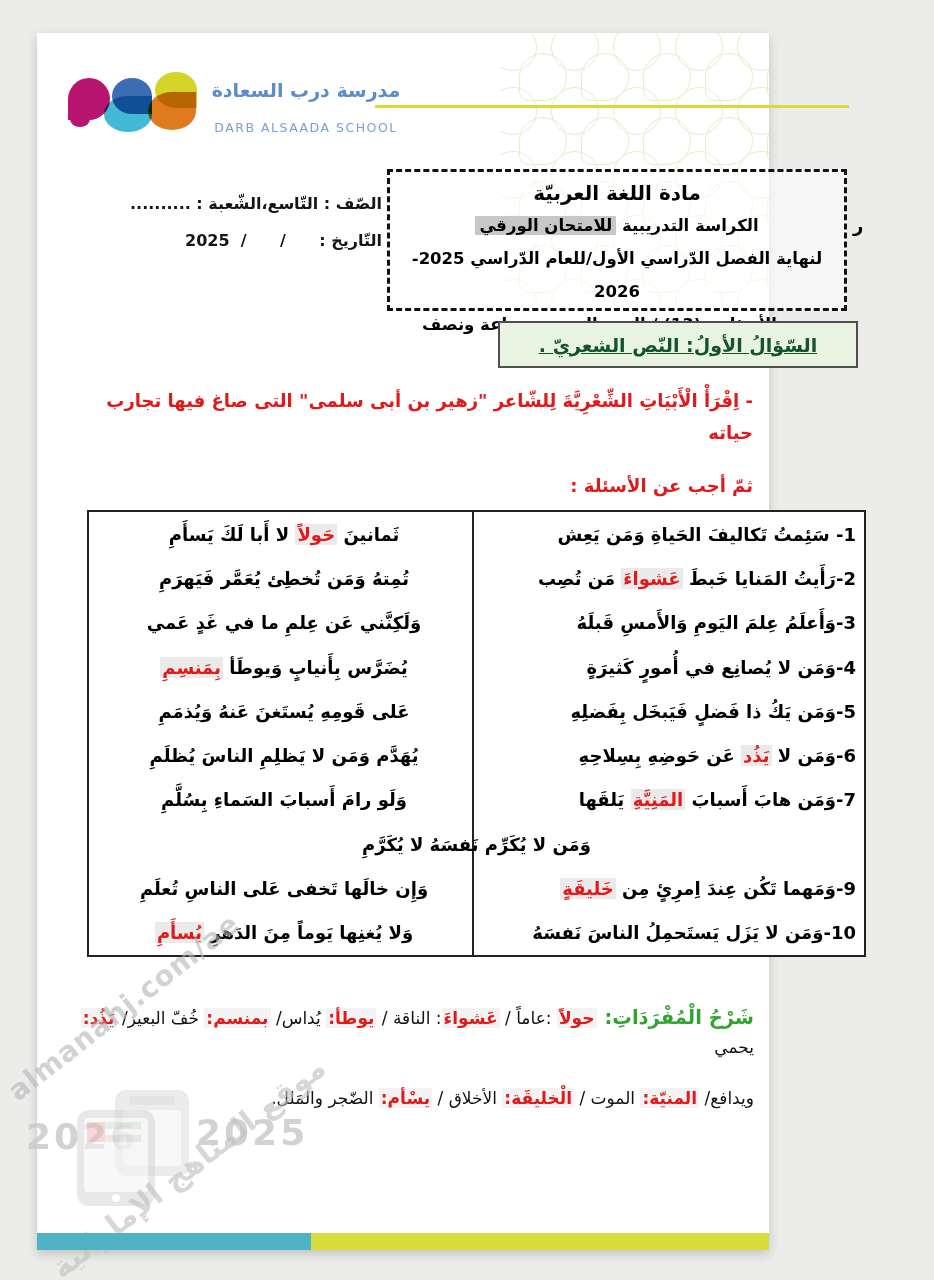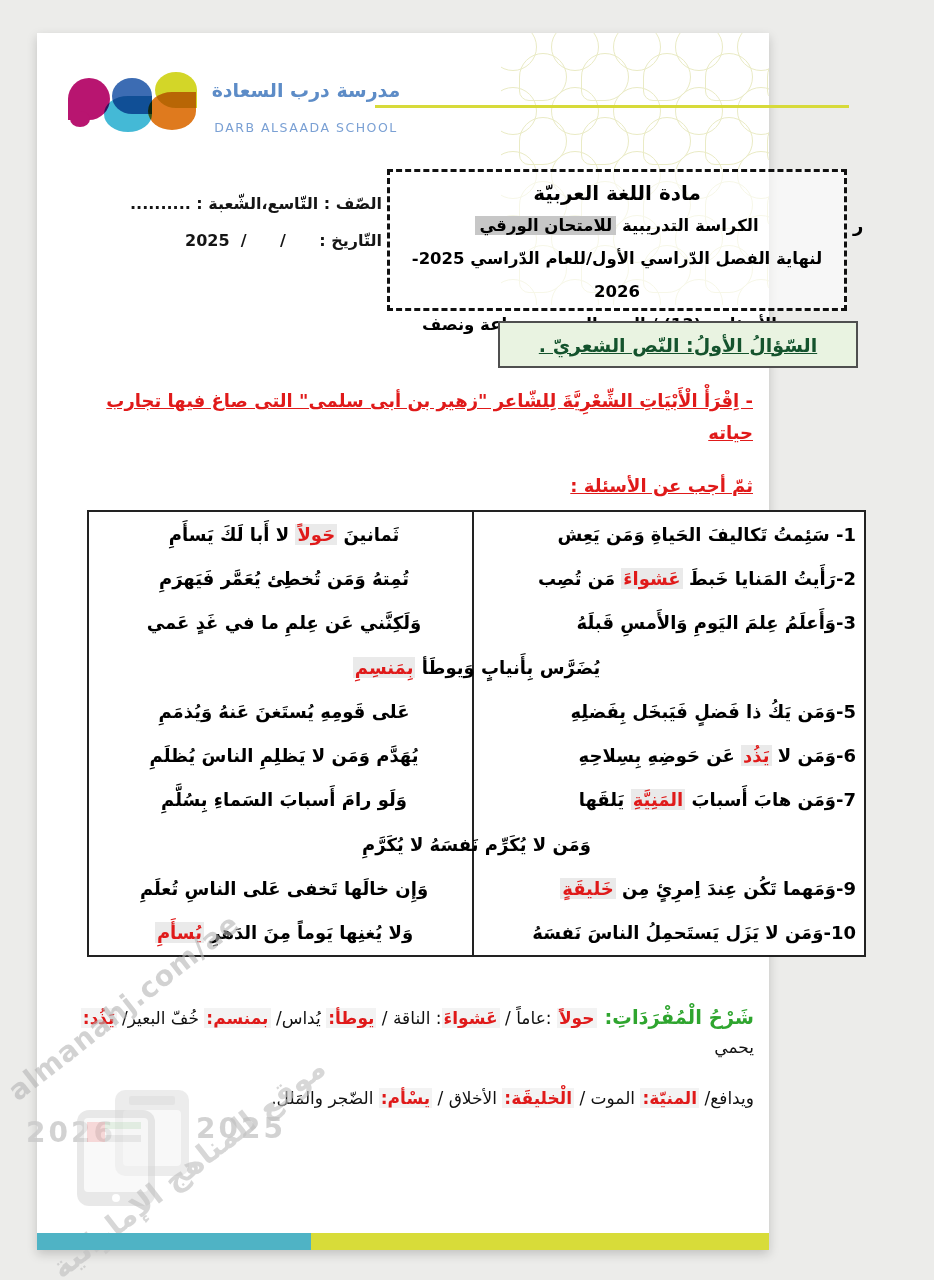--- a/index.html
+++ b/index.html
@@ -47,41 +47,41 @@
   .stray{position:absolute;left:816px;top:182px;font-size:18px;font-weight:bold;z-index:2;}
   
   .question-box{
     position:absolute;left:461px;top:288px;width:360px;height:47px;box-sizing:border-box;
     background:#e9f3e1;border:2px solid #4f4f4f;display:flex;align-items:center;justify-content:center;z-index:2;
   }
   .q-title{font-size:19px;font-weight:bold;text-decoration:underline;direction:rtl;color:#14532d;}
   
   .instructions{position:absolute;left:25px;right:16px;top:352px;direction:rtl;text-align:right;
     color:#e01a1a;font-weight:bold;font-size:18px;z-index:2;}
-  .inst-line{text-decoration:underline;line-height:32px;}
+  .inst-line{line-height:32px;}
   .inst-l2{margin-top:21px;}
   
   .poem-box{position:absolute;left:50px;top:477px;width:775px;height:443px;border:2px solid #222;z-index:2;background:#fff;}
   .poem-divider{position:absolute;left:383px;top:0;bottom:0;width:2px;background:#222;}
   .poem-rows{position:absolute;left:0;top:0;right:0;bottom:0;direction:rtl;}
   .verse-row{display:flex;height:44.3px;align-items:center;}
   .sadr{width:385px;padding-right:8px;box-sizing:border-box;text-align:right;font-size:18px;font-weight:bold;color:#000;white-space:nowrap;}
   .ajuz{flex:1;text-align:center;font-size:18px;font-weight:bold;color:#000;white-space:nowrap;}
   .red-word{color:#e01a1a;background:rgba(185,185,185,.30);padding:0 2px;}
   
   .vocab{position:absolute;left:40px;right:15px;top:970px;direction:rtl;text-align:right;font-size:17px;color:#111;z-index:2;}
   .vocab-line{line-height:29px;}
   .vocab-line + .vocab-line{margin-top:22px;}
   .vocab-header{color:#2fa52f;font-weight:bold;font-size:19.5px;padding-left:8px;}
   .vocab .red-word{font-weight:bold;background:rgba(200,200,200,.22);}
   
   .wm{position:absolute;z-index:3;pointer-events:none;}
   .wm-site{left:12px;top:1078px;width:330px;transform:rotate(-38deg);transform-origin:0 50%;
     color:#b5b5b5;opacity:.6;font-size:28px;font-weight:bold;letter-spacing:1px;}
-  .wm-year{color:#cbcbcb;font-size:28px;font-weight:bold;letter-spacing:3px;opacity:.85;}
+  .wm-year{color:#cbcbcb;font-size:36px;font-weight:bold;letter-spacing:3px;opacity:.85;}
   .wm-2026{left:26px;top:1116px;}
   .wm-2025{left:196px;top:1112px;}
   .wm-arabic{left:18px;top:1150px;width:340px;text-align:center;transform:rotate(-38deg);
     color:#c2c2c2;opacity:.65;font-size:30px;font-weight:bold;direction:rtl;}
   .wm-tablet{left:115px;top:1090px;width:74px;height:86px;background:#dadada;border-radius:10px;opacity:.5;}
   .wm-tablet .screen{position:absolute;left:8px;top:20px;right:8px;bottom:10px;background:#f2f2f2;border-radius:4px;}
   .wm-tablet .bar{position:absolute;left:14px;top:6px;right:14px;height:9px;background:#c9c9c9;border-radius:2px;}
   .wm-phone{left:77px;top:1110px;width:78px;height:96px;background:#d6d6d6;border-radius:12px;opacity:.55;}
   .wm-phone .screen{position:absolute;left:7px;top:8px;right:7px;bottom:14px;background:#f5f5f5;border-radius:4px;}
   .wm-phone .flag-red{position:absolute;left:10px;top:12px;width:18px;height:20px;background:#efb9b9;}
@@ -193,20 +193,21 @@
         </div>
         <div class="verse-row">
           <div class="sadr"><span>2-رَأَيتُ المَنايا خَبطَ </span><span class="red-word">عَشواءَ</span><span> مَن تُصِب</span></div>
           <div class="ajuz"><span>تُمِتهُ وَمَن تُخطِئ يُعَمَّر فَيَهرَمِ</span></div>
         </div>
         <div class="verse-row">
           <div class="sadr"><span>3-وَأَعلَمُ عِلمَ اليَومِ وَالأَمسِ قَبلَهُ</span></div>
           <div class="ajuz"><span>وَلَكِنَّني عَن عِلمِ ما في غَدٍ عَمي</span></div>
         </div>
         <div class="verse-row">
+          <div class="sadr"><span>4-وَمَن لا يُصانِع في أُمورٍ كَثيرَةٍ</span></div>
           <div class="ajuz"><span>يُضَرَّس بِأَنيابٍ وَيوطَأ </span><span class="red-word">بِمَنسِمِ</span></div>
         </div>
         <div class="verse-row">
           <div class="sadr"><span>5-وَمَن يَكُ ذا فَضلٍ فَيَبخَل بِفَضلِهِ</span></div>
           <div class="ajuz"><span>عَلى قَومِهِ يُستَغنَ عَنهُ وَيُذمَمِ</span></div>
         </div>
         <div class="verse-row">
           <div class="sadr"><span>6-وَمَن لا </span><span class="red-word">يَذُد</span><span> عَن حَوضِهِ بِسِلاحِهِ</span></div>
           <div class="ajuz"><span>يُهَدَّم وَمَن لا يَظلِمِ الناسَ يُظلَمِ</span></div>
         </div>

